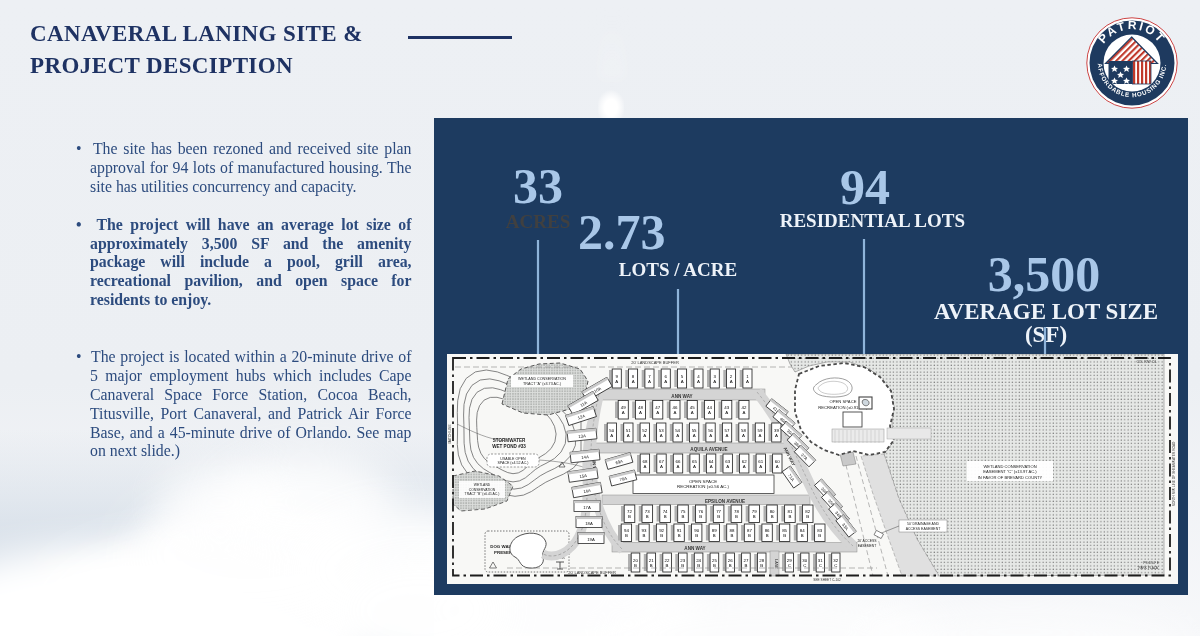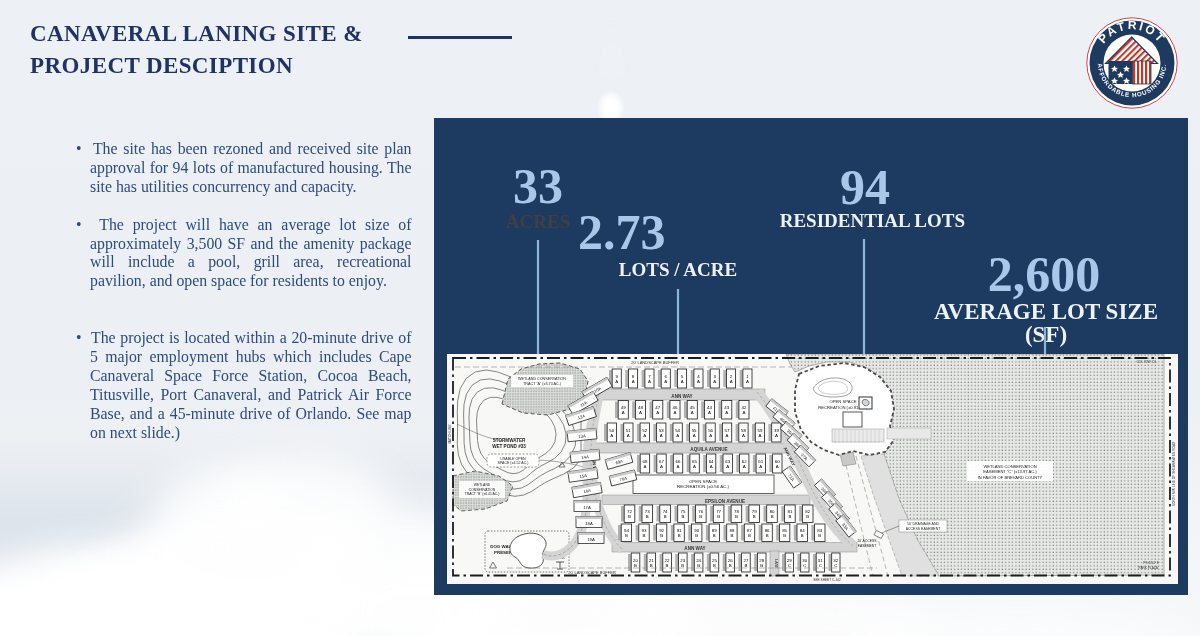--- a/index.html
+++ b/index.html
@@ -66,40 +66,40 @@
 <path d="M41.5 61.5 l1.1 2.2 2.4 .2 -1.8 1.6 .55 2.4 -2.25-1.3 -2.25 1.3 .55-2.4 -1.8-1.6 2.4-.2 Z"></path>
 </g>
 </g>
 </svg>
 
 <div class="abs" style="left:76px; top:123px; width:335.5px; color:#2c4b7e; font-size:15.8px; line-height:18.9px; text-align:justify;">
 
 
 <p style="padding-left:14px; text-indent:-14px; margin-top:17px;">•&nbsp;&nbsp;The site has been rezoned and received site plan approval for 94 lots of manufactured housing. The site has utilities concurrency and capacity.</p>
 
-<p style="padding-left:14px; text-indent:-14px; margin-top:18.9px;">•&nbsp;&nbsp;The project will have an average lot size of approximately 3,500 SF and the amenity package will include a pool, grill area, recreational pavilion, and open space for residents to enjoy.</p>
+<p style="padding-left:14px; text-indent:-14px; margin-top:18.9px;font-weight:bold;">•&nbsp;&nbsp;The project will have an average lot size of approximately 3,500 SF and the amenity package will include a pool, grill area, recreational pavilion, and open space for residents to enjoy.</p>
 
 <p style="padding-left:14px; text-indent:-14px; margin-top:37.8px;">•&nbsp;&nbsp;The project is located within a 20-minute drive of 5 major employment hubs which includes Cape Canaveral Space Force Station, Cocoa Beach, Titusville, Port Canaveral, and Patrick Air Force Base, and a 45-minute drive of Orlando. See map on next slide.)</p>
 </div>
 
 <div class="abs" style="left:434px; top:118px; width:754px; height:477px; background:#1d3b60;"></div>
 
 <div class="abs" style="left:438px; top:161px; width:200px; text-align:center; color:#a9c7e8; font-weight:bold; font-size:50px; line-height:1;">33</div>
 
 <div class="abs" style="left:438px; top:212px; width:200px; text-align:center; color:#404040; font-weight:bold; font-size:19px; line-height:1;">ACRES</div>
 
 <div class="abs" style="left:578px; top:207px; width:200px; text-align:left; color:#a9c7e8; font-weight:bold; font-size:50px; line-height:1;">2.73</div>
 
 <div class="abs" style="left:578px; top:260px; width:200px; text-align:center; color:#eef3f9; font-weight:bold; font-size:19px; line-height:1;">LOTS / ACRE</div>
 
 <div class="abs" style="left:765px; top:162px; width:200px; text-align:center; color:#a9c7e8; font-weight:bold; font-size:50px; line-height:1;">94</div>
 
 <div class="abs" style="left:765px; top:211px; width:200px; text-align:right; color:#eef3f9; font-weight:bold; font-size:19px; line-height:1;">RESIDENTIAL LOTS</div>
 
-<div class="abs" style="left:944px; top:249px; width:200px; text-align:center; color:#a9c7e8; font-weight:bold; font-size:50px; line-height:1;">2,600</div>
+<div class="abs" style="left:944px; top:249px; width:200px; text-align:center; color:#a9c7e8; font-weight:bold; font-size:50px; line-height:1;">3,500</div>
 
 <div class="abs" style="left:926px; top:300px; width:240px; text-align:center; color:#eef3f9; font-weight:bold; font-size:23px; line-height:1;">AVERAGE LOT SIZE (SF)</div>
 
 <svg class="abs" style="left:434px; top:118px;" width="754" height="477" viewBox="0 0 754 477">
 <g stroke="#8fb4da" stroke-width="2.2" fill="none">
 <line x1="104" y1="122" x2="104" y2="254"></line>
 <line x1="244" y1="171" x2="244" y2="261"></line>
 <line x1="430" y1="121" x2="430" y2="252"></line>
 <line x1="611" y1="209" x2="611" y2="253"></line>
 </g>

